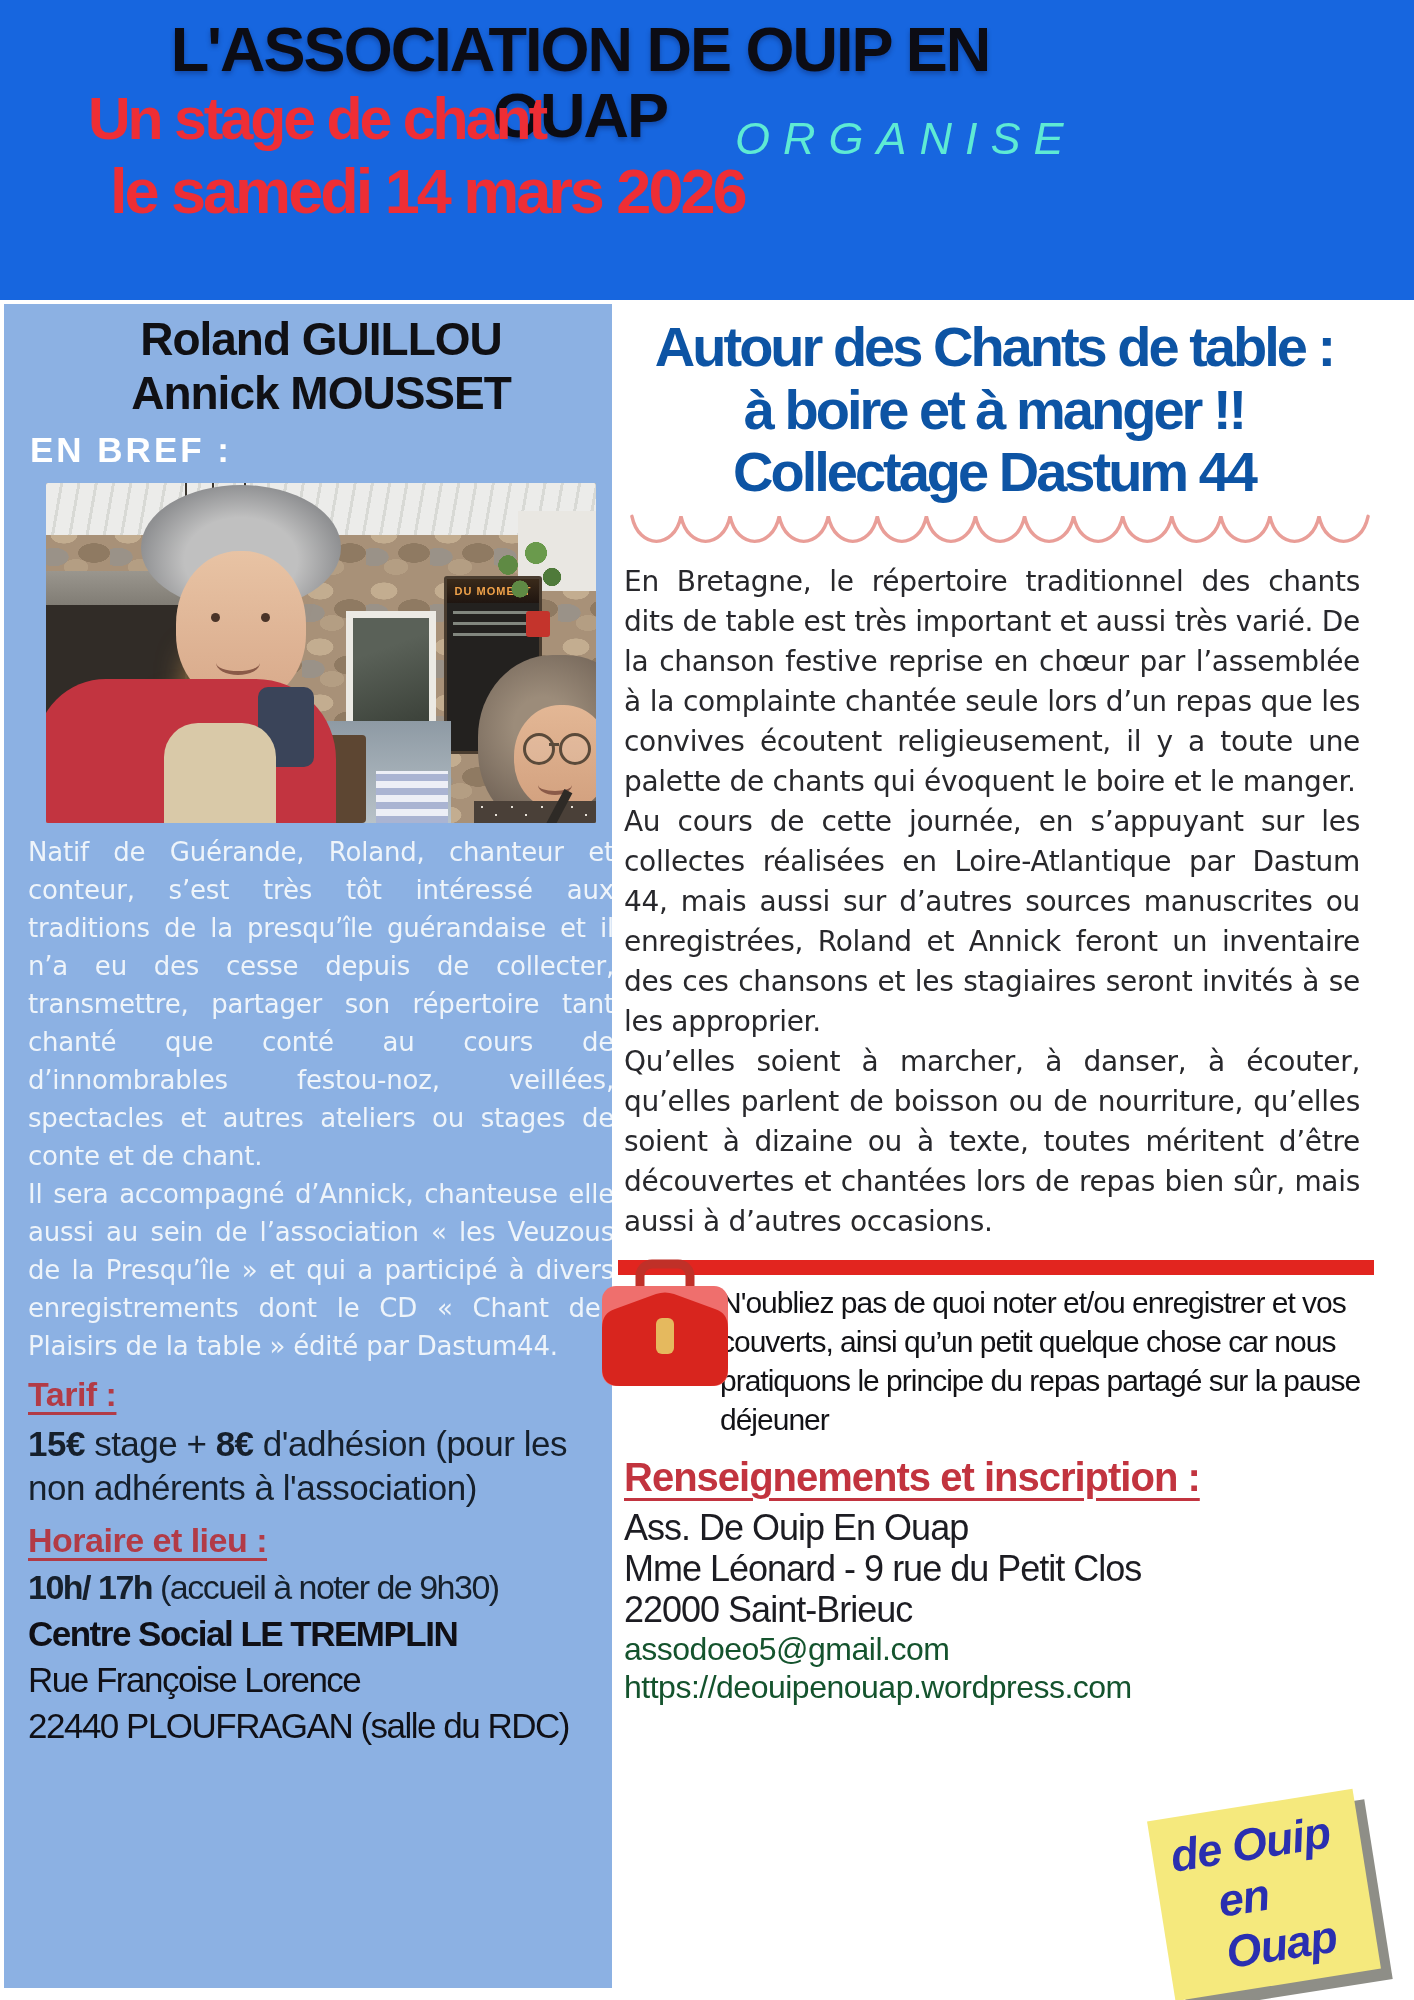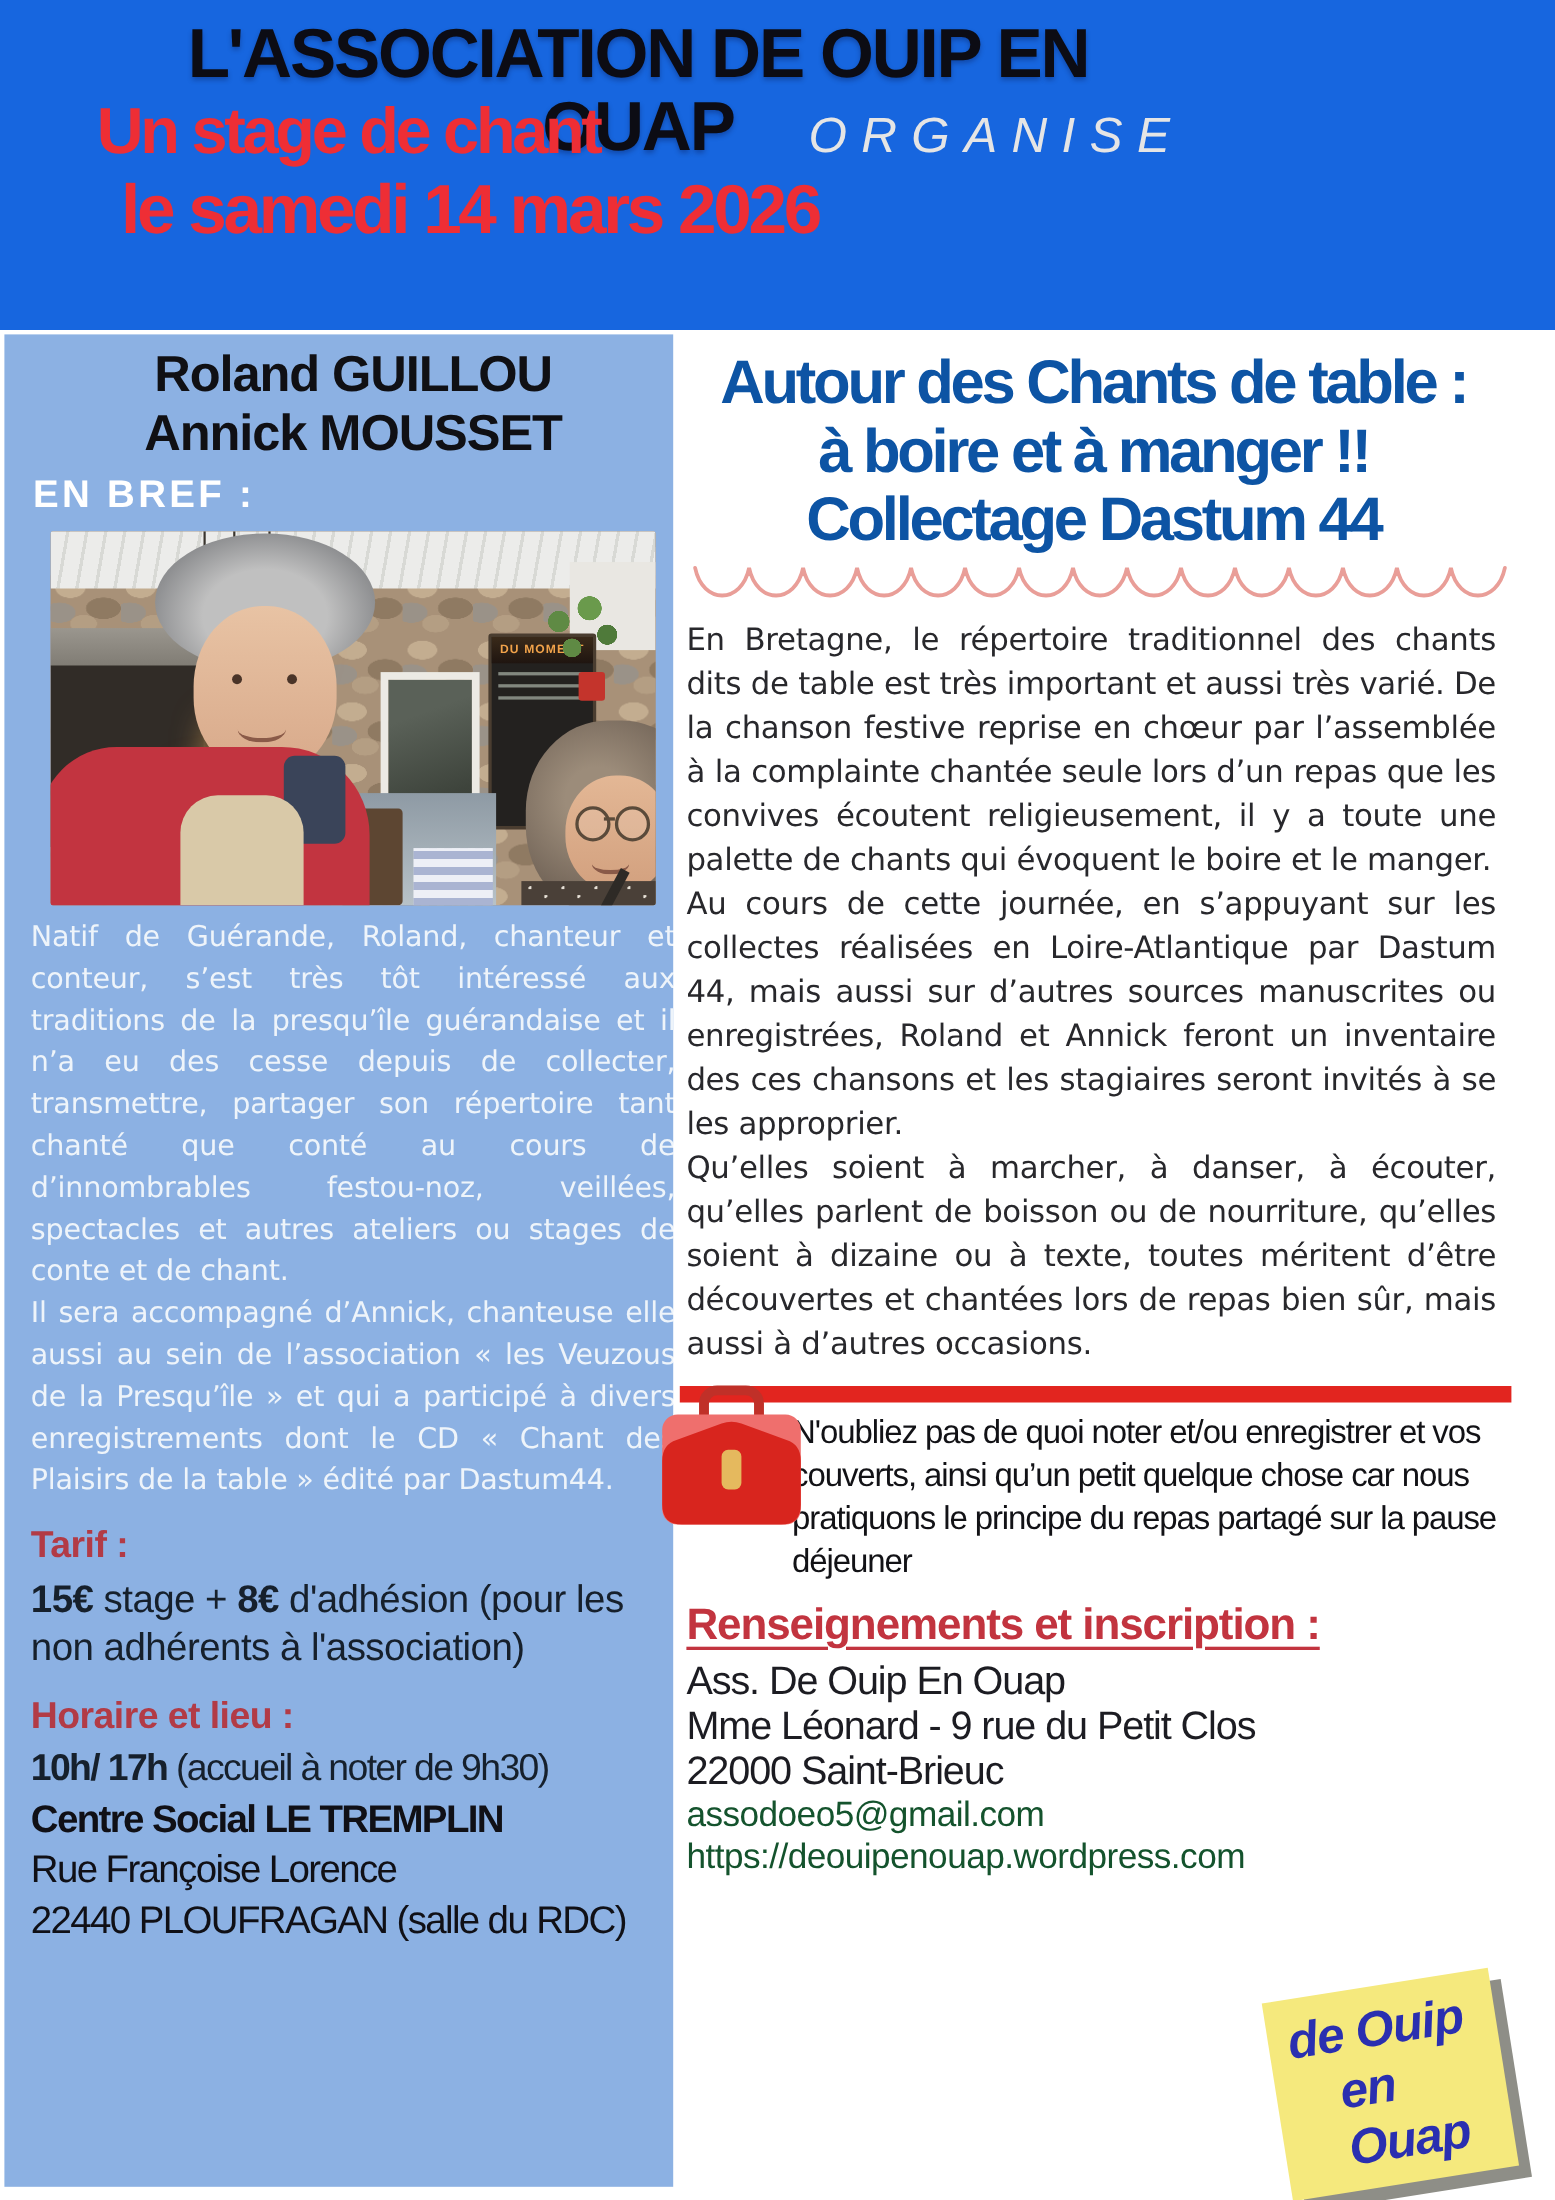--- a/index.html
+++ b/index.html
@@ -6,37 +6,37 @@
   .page{position:relative;width:1414px;height:2000px;background:#ffffff;overflow:hidden;
         font-family:"Liberation Sans",sans-serif;}
 
   
   .header{position:absolute;left:0;top:0;width:1414px;height:300px;background:#1766df;}
   .header-title{position:absolute;left:85px;top:16px;width:990px;text-align:center;
     font:700 63px/1.05 "Liberation Sans",sans-serif;letter-spacing:-2px;color:#0c0c14;
     text-shadow:0 3px 5px rgba(0,0,40,.28);}
   .header-sub1{position:absolute;left:88px;top:90px;
     font:700 59px/1 "Liberation Sans",sans-serif;letter-spacing:-3px;color:#ee2e35;}
-  .header-organise{position:absolute;left:735px;top:100px;
-    font:italic 400 45px/1 "Liberation Sans",sans-serif;letter-spacing:13px;color:#e5e5e5;}
+  .header-organise{position:absolute;left:735px;top:116px;
+    font:italic 400 45px/1 "Liberation Sans",sans-serif;letter-spacing:13px;color:#5eead4;}
   .header-sub2{position:absolute;left:110px;top:160px;
     font:700 63px/1 "Liberation Sans",sans-serif;letter-spacing:-3px;color:#ee2e35;}
 
   
   .left-col{position:absolute;left:4px;top:304px;width:634px;bottom:12px;background:#8cb1e3;}
   .names{margin-top:8px;text-align:center;font:700 46px/1.18 "Liberation Sans",sans-serif;
     letter-spacing:-1px;color:#101014;}
   .enbref{margin:10px 0 14px 26px;font:700 35px/1.1 "Liberation Sans",sans-serif;
     color:#ffffff;letter-spacing:3px;}
   .bio{padding:0 24px;margin-top:10px;color:#eef4fa;text-align:justify;
     font:400 26px/38px "DejaVu Sans",sans-serif;letter-spacing:-0.2px;}
   .bio p{margin:0;}
   .left-details{padding:0 24px;color:#16202c;}
-  .lbl{display:inline-block;margin-top:18px;font:700 34px/1.25 "Liberation Sans",sans-serif;
-    color:#b23b46;text-decoration-thickness:3px;text-underline-offset:6px;
+  .lbl{display:inline-block;margin-top:8px;font:700 34px/1.25 "Liberation Sans",sans-serif;
+    color:#b23b46;text-decoration:underline;text-decoration-thickness:3px;text-underline-offset:6px;
     letter-spacing:-0.5px;}
   .tarif-line{margin-top:6px;font:400 35px/1.28 "Liberation Sans",sans-serif;
     letter-spacing:-0.5px;color:#16202c;}
   .tarif-line .amt{font-weight:700;}
   .h-line{margin-top:4px;font:400 34px/1.28 "Liberation Sans",sans-serif;letter-spacing:-1.5px;color:#16202c;}
   .h-line .bold{font-weight:700;}
   .venue{margin-top:2px;font:700 35px/1.3 "Liberation Sans",sans-serif;letter-spacing:-1.5px;color:#101016;}
   .addr{font:400 35px/1.32 "Liberation Sans",sans-serif;letter-spacing:-1.5px;color:#101016;}
 
   

